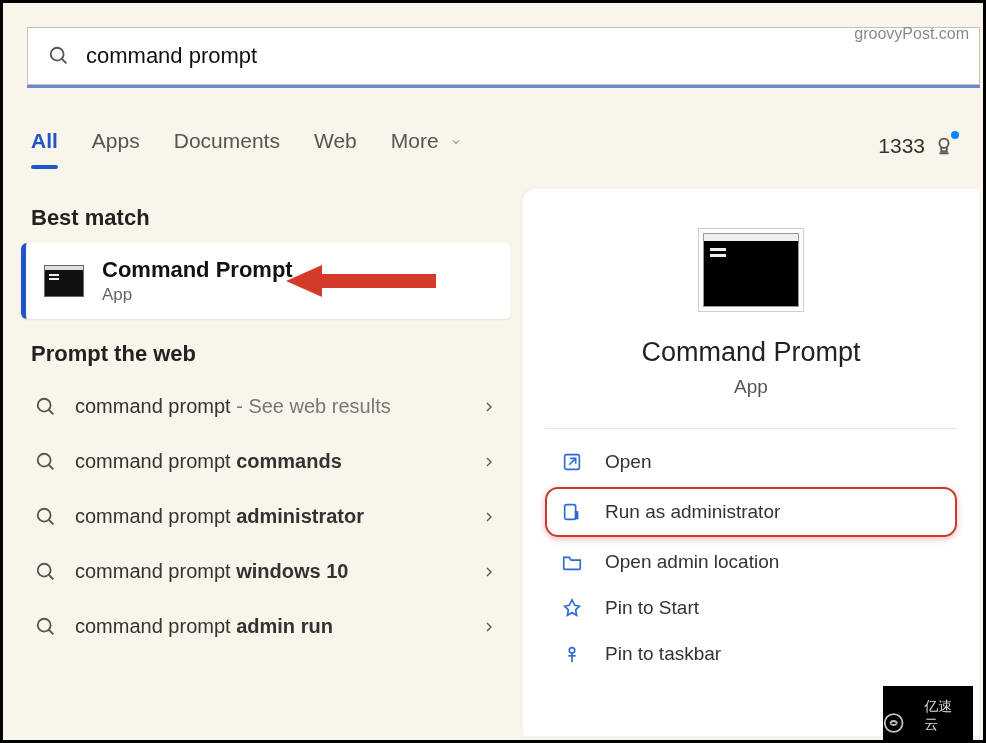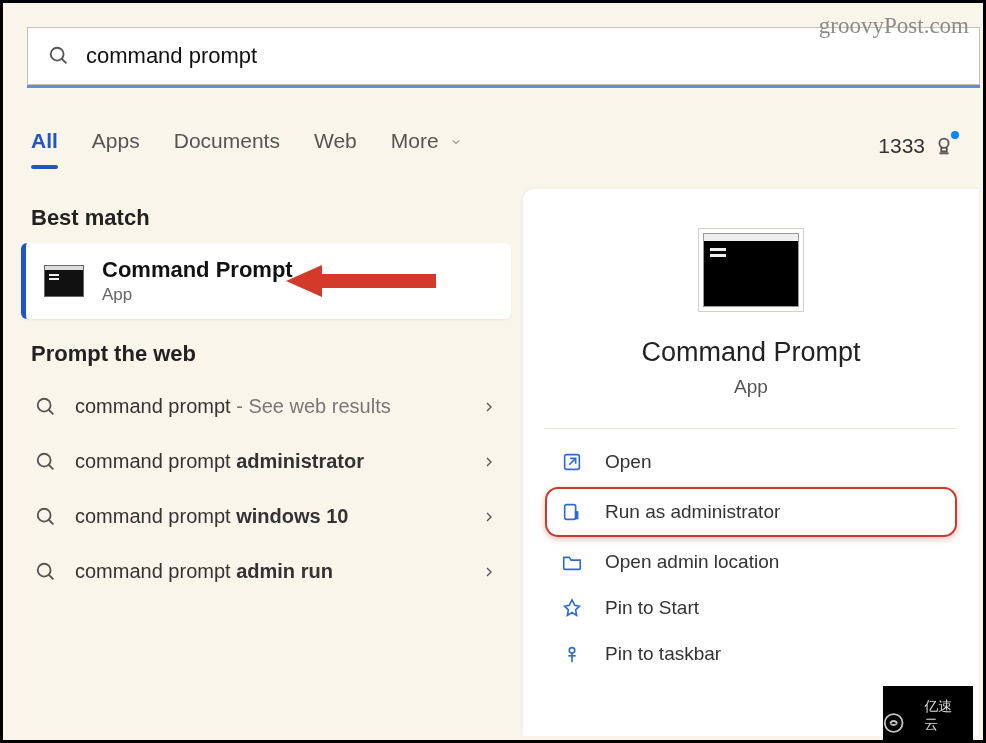--- a/index.html
+++ b/index.html
@@ -34,23 +34,23 @@
   }
   .search-underline {
     position: absolute;
     left: 24px; right: 3px; top: 82px; height: 3px;
     background: #6a8ad8;
   }
 
   
   .watermark {
     position: absolute;
-    top: 10px; right: 14px;
-    font-family: Liberation Serif, serif;
-    font-size: 23px;
+    top: 22px; right: 14px;
+    font-family: Liberation Sans, sans-serif;
+    font-size: 16px;
     color: #8a8a8a;
     user-select: none;
   }
 
   
   .tabs {
     position: absolute;
     top: 120px; left: 28px; right: 28px; height: 46px;
     display: flex;
     align-items: center;
@@ -242,20 +242,30 @@
       <svg class="wi" viewBox="0 0 24 24">
           <circle cx="10" cy="10" r="7"></circle>
           <line x1="20" y1="20" x2="15" y2="15"></line>
         </svg>
       <span class="lbl"><span class="pre">command prompt</span><span class="bold"></span><span class="gray"> - See web results</span></span>
       <svg class="chev" viewBox="0 0 24 24">
           <polyline points="9 6 15 12 9 18"></polyline>
         </svg>
     </div>
 
+    <div class="web-item">
+      <svg class="wi" viewBox="0 0 24 24">
+          <circle cx="10" cy="10" r="7"></circle>
+          <line x1="20" y1="20" x2="15" y2="15"></line>
+        </svg>
+      <span class="lbl"><span class="pre">command prompt </span><span class="bold">commands</span><span class="gray"></span></span>
+      <svg class="chev" viewBox="0 0 24 24">
+          <polyline points="9 6 15 12 9 18"></polyline>
+        </svg>
+    </div>
 
     <div class="web-item">
       <svg class="wi" viewBox="0 0 24 24">
           <circle cx="10" cy="10" r="7"></circle>
           <line x1="20" y1="20" x2="15" y2="15"></line>
         </svg>
       <span class="lbl"><span class="pre">command prompt </span><span class="bold">administrator</span><span class="gray"></span></span>
       <svg class="chev" viewBox="0 0 24 24">
           <polyline points="9 6 15 12 9 18"></polyline>
         </svg>

